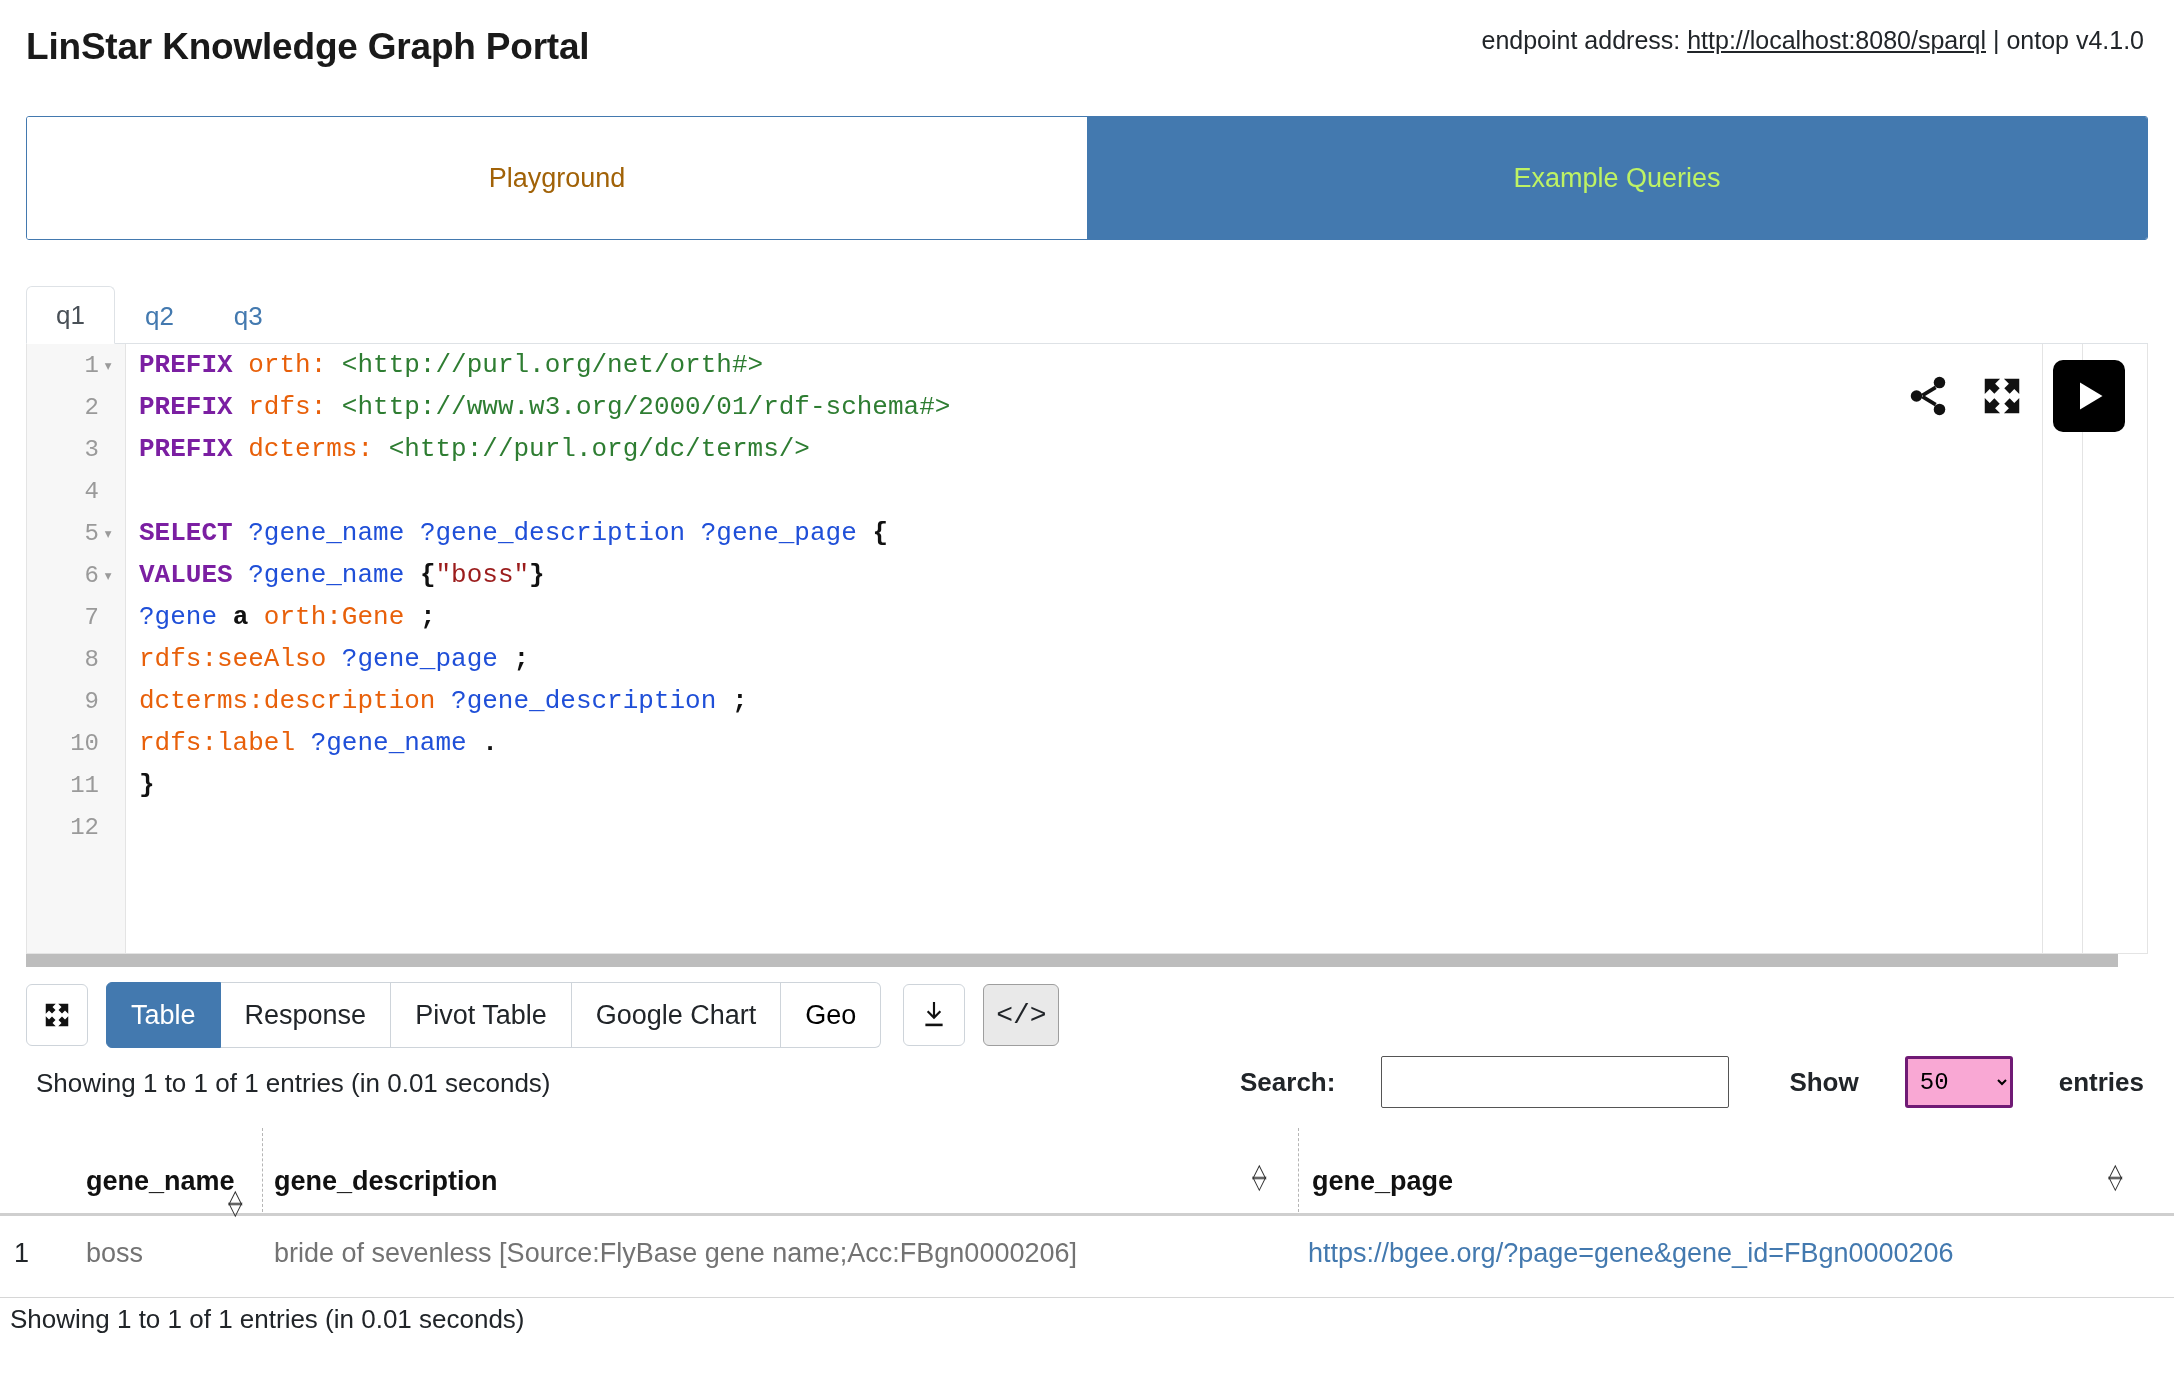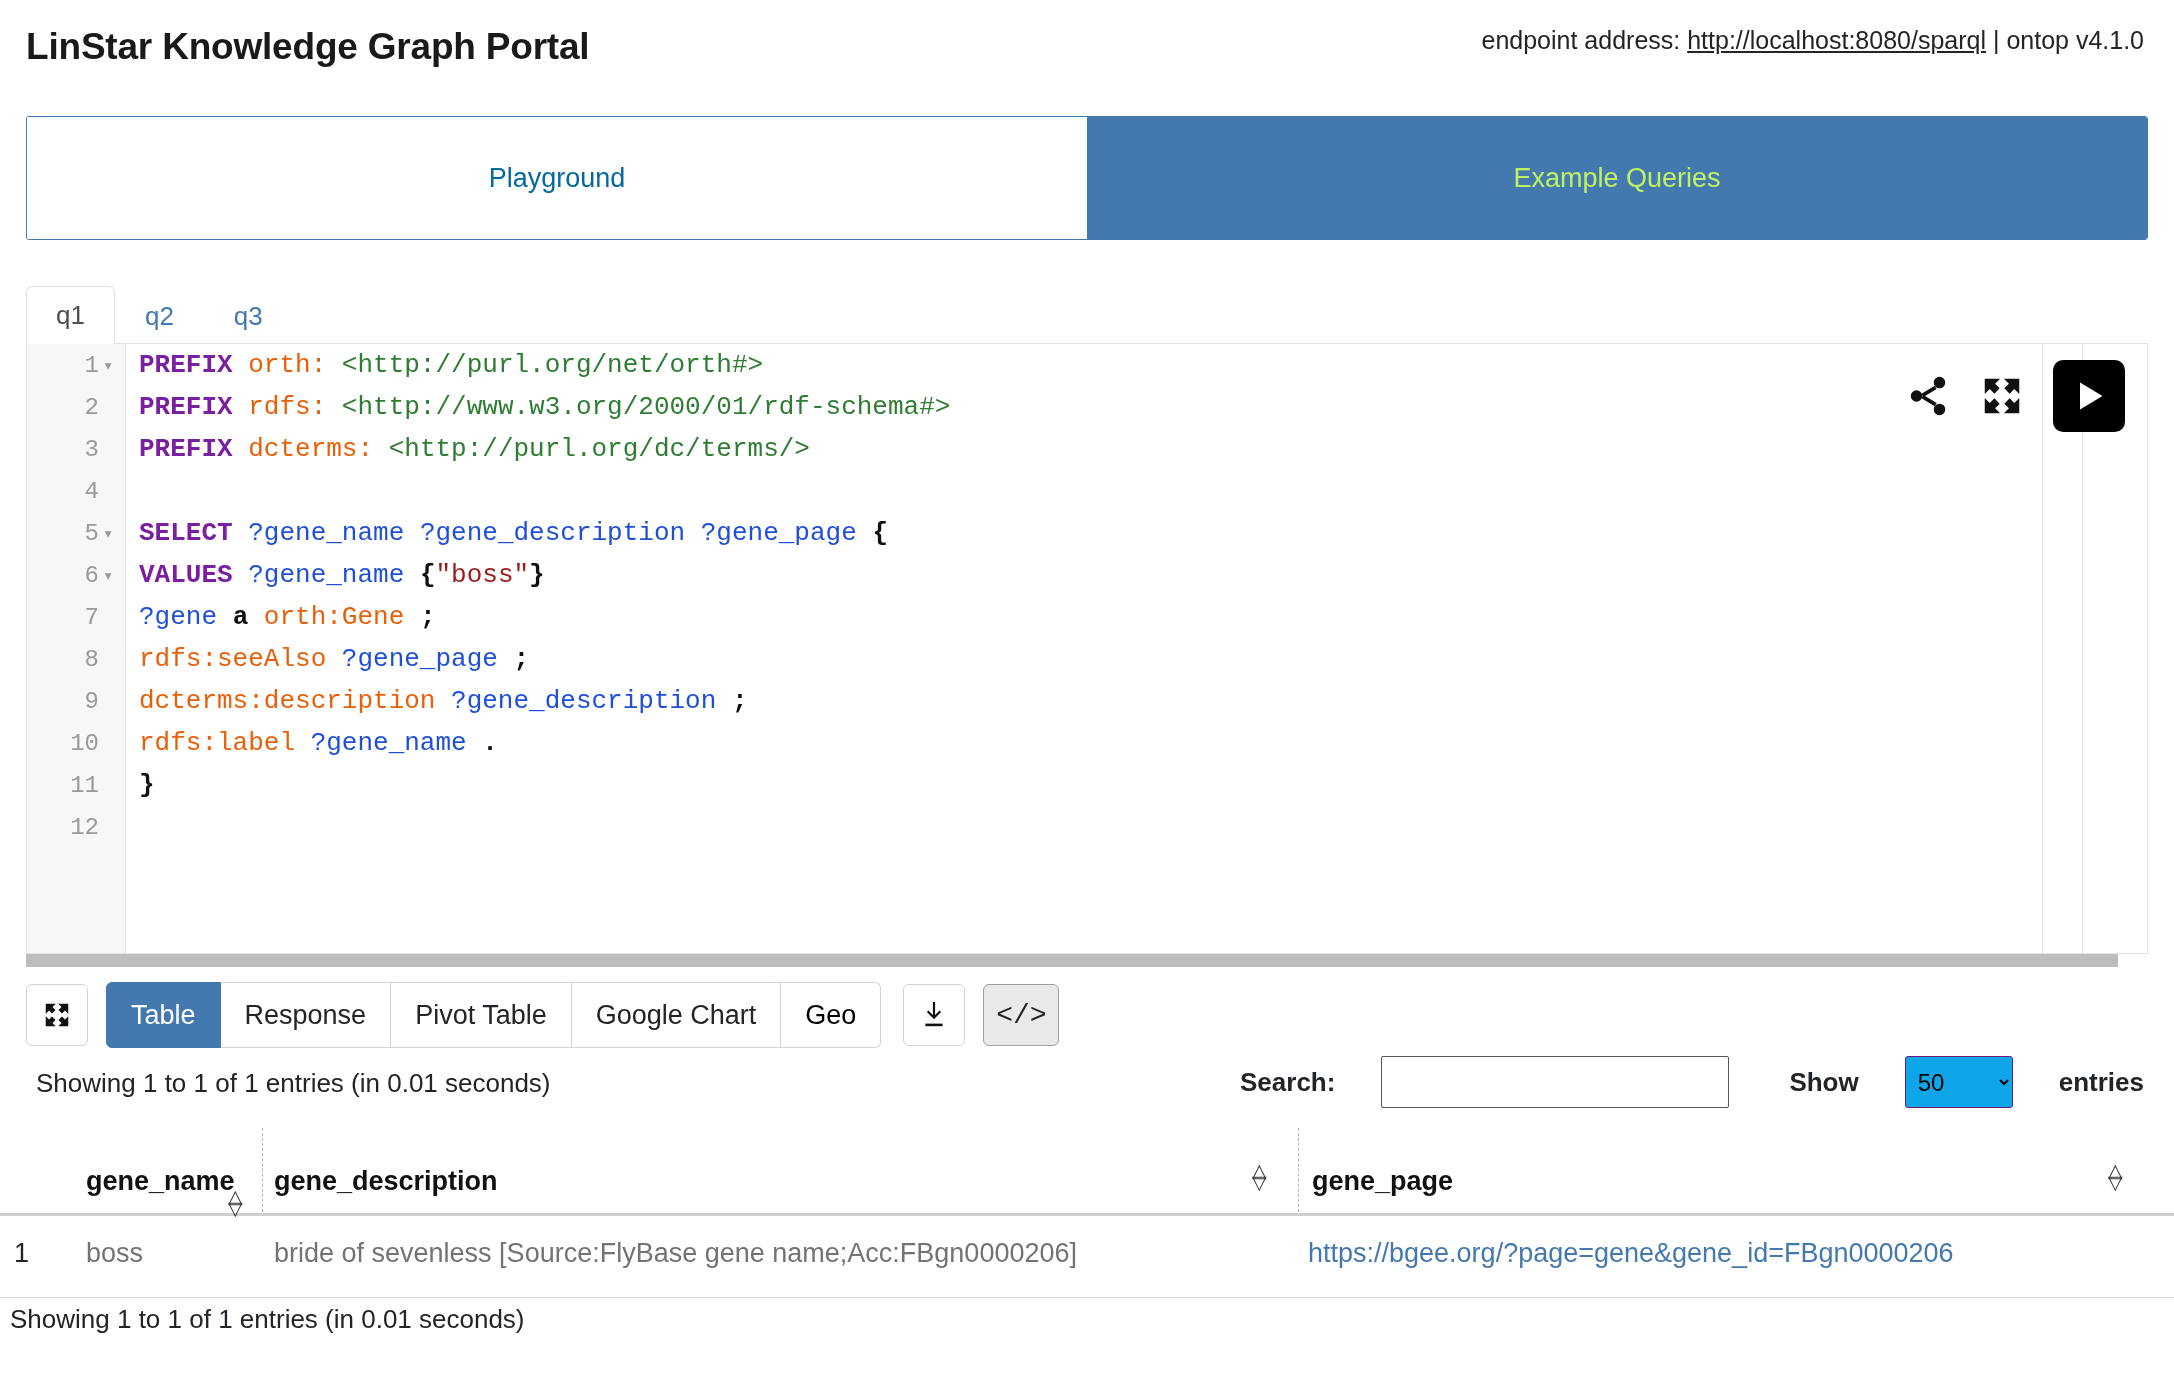--- a/index.html
+++ b/index.html
@@ -51,21 +51,21 @@
     flex: 1 1 0;
     display: flex;
     align-items: center;
     justify-content: center;
     font-size: 27px;
     cursor: pointer;
     user-select: none;
   }
   .main-tab.inactive {
     background: #ffffff;
-    color: #0369a1;
+    color: #a16207;
     text-align: right;
   }
   .main-tab.active {
     background: #4379AF;
     color: #bef264;
   }
 
   
   #query-tabs {
     position: absolute;
@@ -277,25 +277,25 @@
     font-size: 24px;
     padding: 0 10px;
     font-family: "Liberation Sans", sans-serif;
     outline: none;
   }
   #show-label { font-weight: bold; margin: 0 14px 0 28px; text-align: right; }
   #show-select {
     height: 52px;
     width: 108px;
     font-size: 24px;
-    border: 1px solid #701a75;
+    border: 3px solid #701a75;
     border-radius: 3px;
-    background: #0ea5e9;
+    background: #f9a8d4;
     padding-left: 8px;
-    font-family: Liberation Sans, sans-serif;
+    font-family: Liberation Mono, monospace;
   }
   #entries-label { font-weight: bold; margin-left: 14px; }
 
   
   #results-table {
     position: absolute;
     left: 0; top: 1124px;
     width: 2174px;
   }
   #thead-row {

